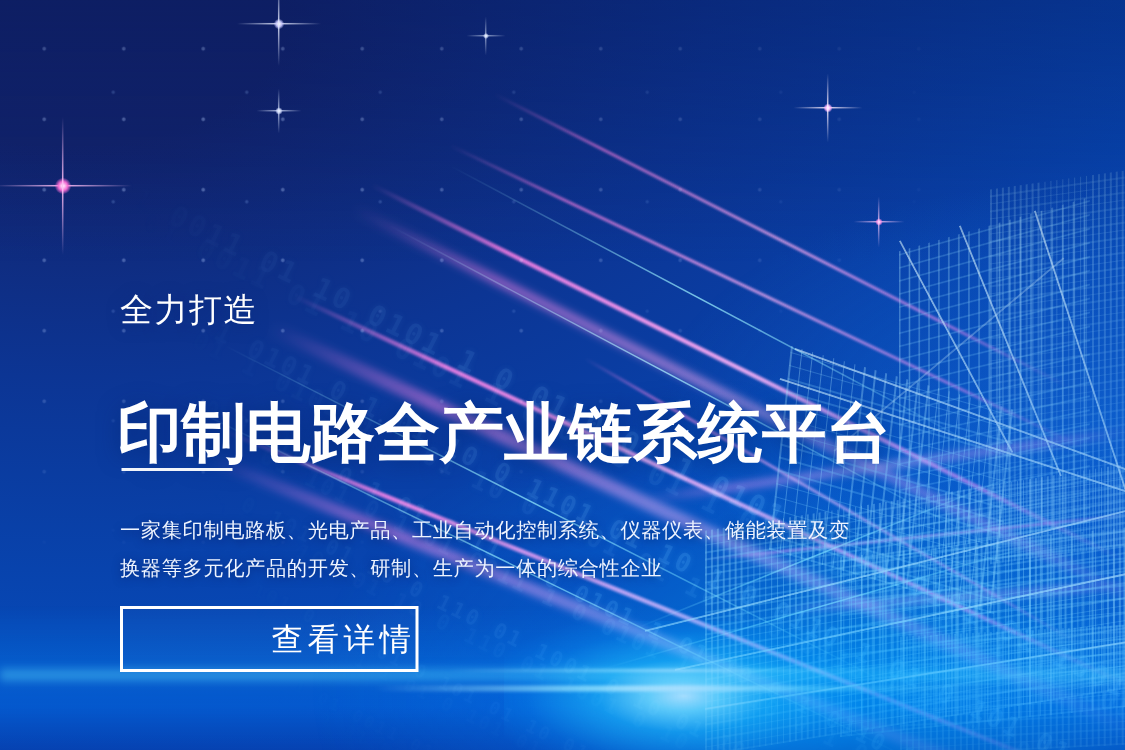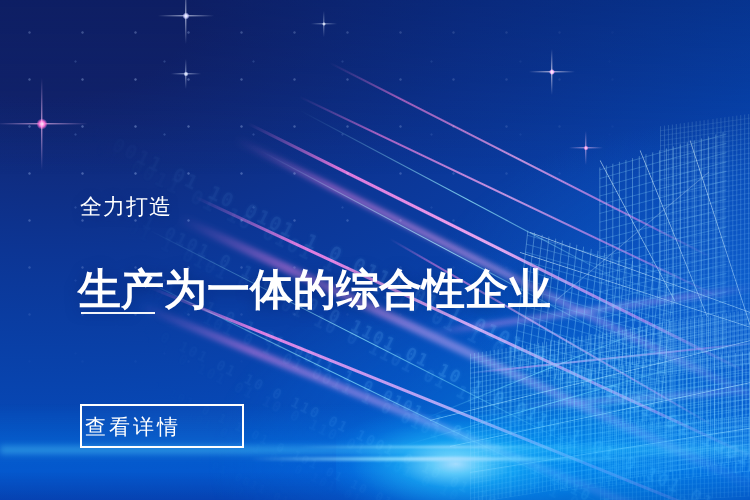--- a/index.html
+++ b/index.html
@@ -192,28 +192,28 @@
     line-height: 25px;
     font-weight: 400;
     color: #eef4ff;
     letter-spacing: .4px;
     text-shadow: 0 1px 6px rgba(0,30,100,0.7);
   }
   .cta {
     position: absolute;
     top: 404px;
     left: 0;
-    width: 164px;
+    width: 199px;
     height: 44px;
     box-sizing: border-box;
     border: 2px solid #ffffff;
     background: rgba(255,255,255,0.02);
     display: flex;
     align-items: center;
-    justify-content: flex-start;
+    justify-content: flex-end;
     cursor: pointer;
   }
   .cta-label {
     font-size: 21px;
     font-weight: 400;
     color: #ffffff;
     letter-spacing: 3px;
     text-indent: 3px;
     line-height: 1;
   }
@@ -318,23 +318,24 @@
       <i></i>
     </div>
   <div class="sparkle" style="left:324px; top:24px; --w:26px; --c:4px; --sc:rgba(225,235,255,.6); --gc:rgba(215,225,255,.7);">
       <i></i>
     </div>
 
   <div class="content">
 
     <div class="eyebrow">全力打造</div>
 
-    <h1 class="headline">生产为一体的综合性企业</h1>
+    <h1 class="headline">印制电路全产业链系统平台</h1>
 
     <div class="divider"></div>
 
+    <p class="subtitle">一家集印制电路板、光电产品、工业自动化控制系统、仪器仪表、储能装置及变换器等多元化产品的开发、研制、生产为一体的综合性企业</p>
 
     <div class="cta">
       <span class="cta-label">查看详情</span>
     </div>
 
   </div>
 </div>
 
 </body></html>

